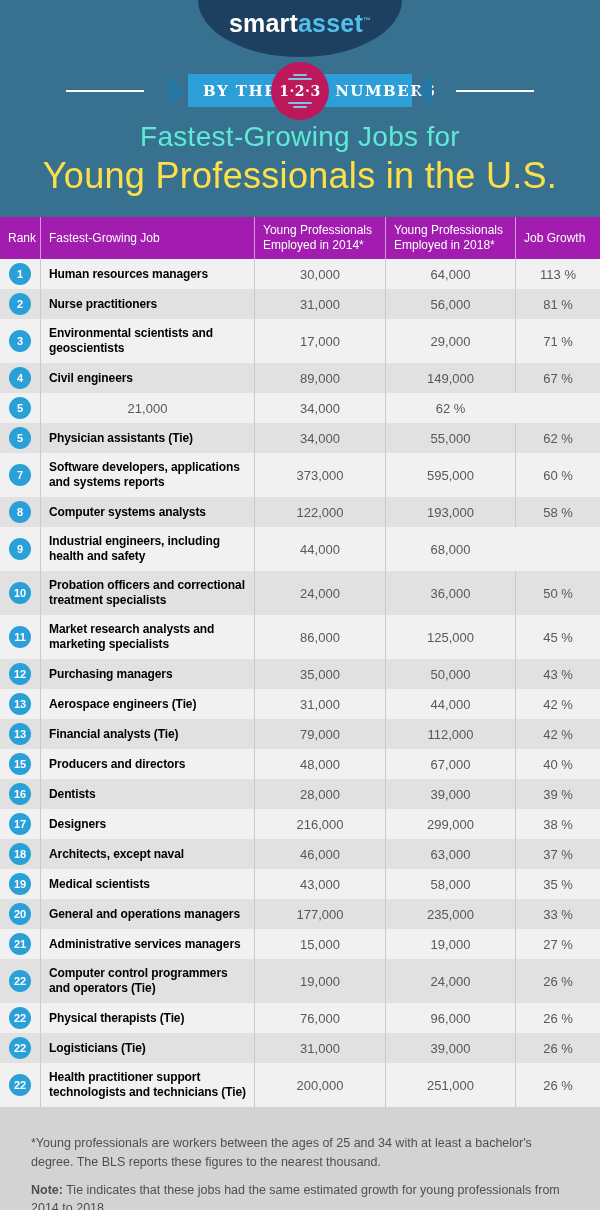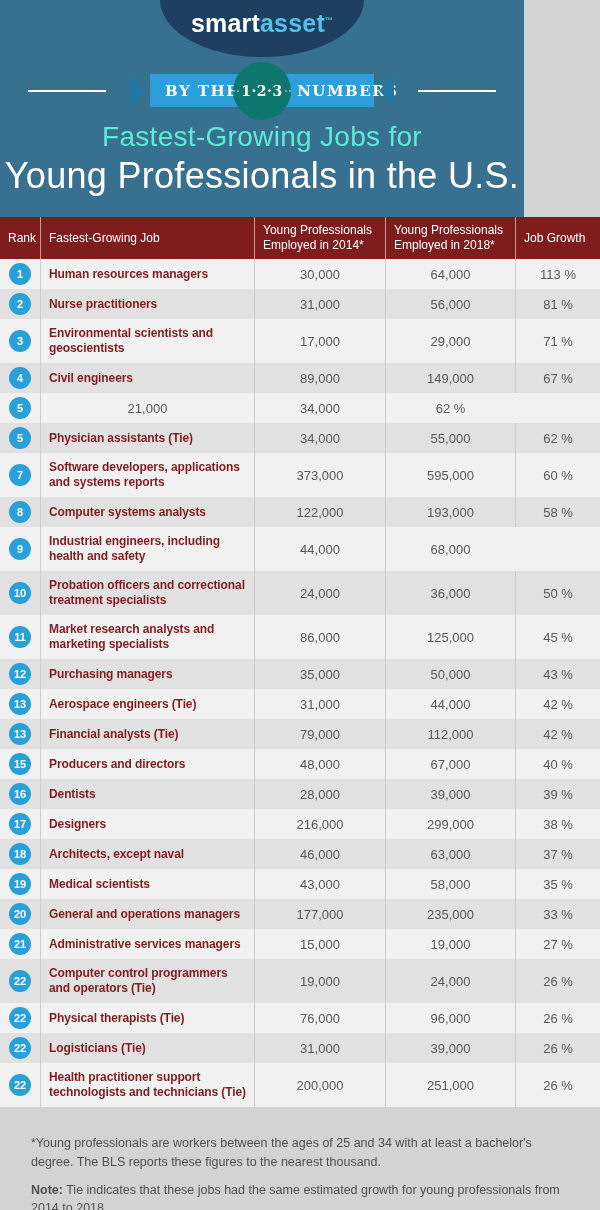--- a/index.html
+++ b/index.html
@@ -7,21 +7,21 @@
   body {
     width: 600px;
     font-family: "Liberation Sans", sans-serif;
     background: #d3d3d3;
   }
   .page { width: 600px; min-height: 1210px; background: #d3d3d3; }
 
   
   .hero {
     position: relative;
-    width: 524px;
+    width: 600px;
     height: 217px;
     background: #38718F;
     overflow: hidden;
   }
   .logo-disc {
     position: absolute;
     top: 0; left: 50%;
     transform: translateX(-50%);
     width: 204px; height: 57px;
     background: #1E4060;
@@ -59,50 +59,50 @@
     color: #ffffff;
     font-family: "DejaVu Serif", serif;
     font-weight: bold; font-size: 15px; letter-spacing: 1.5px;
     white-space: nowrap;
   }
   .band .spacer { width: 58px; flex: 0 0 auto; }
   .num-circle {
     position: absolute; left: 50%; top: 50%;
     transform: translate(-50%, -50%);
     width: 58px; height: 58px; border-radius: 50%;
-    background: #0f766e;
-    display: flex; flex-direction: row; align-items: center; justify-content: center;
+    background: #be185d;
+    display: flex; flex-direction: column; align-items: center; justify-content: center;
     gap: 2px;
     font-family: "DejaVu Serif", serif;
   }
   .dash { height: 2px; background: #7FC3E2; border-radius: 1px; }
   .dash.short { width: 14px; }
   .dash.long  { width: 24px; }
   .circle-num {
     color: #ffffff; font-weight: bold; font-size: 14px; letter-spacing: 0.5px;
     margin: 1px 0;
   }
 
   .title-line1 {
     position: absolute; top: 121px; left: 0; width: 100%;
     text-align: center; color: #5eead4;
     font-size: 28px; font-weight: normal; letter-spacing: 0.3px;
   }
   .title-line2 {
     position: absolute; top: 155px; left: 0; width: 100%;
-    text-align: center; color: #ffffff;
+    text-align: center; color: #fde047;
     font-size: 36px; font-weight: normal; letter-spacing: 0.3px;
   }
 
   
   .table { width: 600px; }
   .thead {
     display: grid;
     grid-template-columns: 40px 214px 131px 130px 85px;
-    background: #7f1d1d;
+    background: #a21caf;
     color: #ffffff;
     min-height: 42px;
   }
   .thead > div {
     display: flex; align-items: center;
     font-size: 12px; line-height: 1.25;
     padding: 5px 4px 5px 8px;
   }
   .thead > div + div { border-left: 1px solid rgba(255,255,255,0.55); }
 
@@ -116,21 +116,21 @@
   .cell { display: flex; align-items: center; }
   .cell + .cell { border-left: 1px solid #cbcbcb; }
   .cell-rank { justify-content: center; }
   .badge {
     width: 22px; height: 22px; border-radius: 50%;
     background: #29A0D8; color: #ffffff;
     font-size: 11px; font-weight: bold;
     display: flex; align-items: center; justify-content: center;
   }
   .cell-job {
-    font-weight: bold; color: #7f1d1d;
+    font-weight: bold; color: #000000;
     font-size: 12px; line-height: 1.25; letter-spacing: -0.1px;
     padding: 7px 3px 7px 8px;
   }
   .cell-num {
     justify-content: center;
     color: #57585A; font-size: 13px;
   }
 
   
   .footer {

